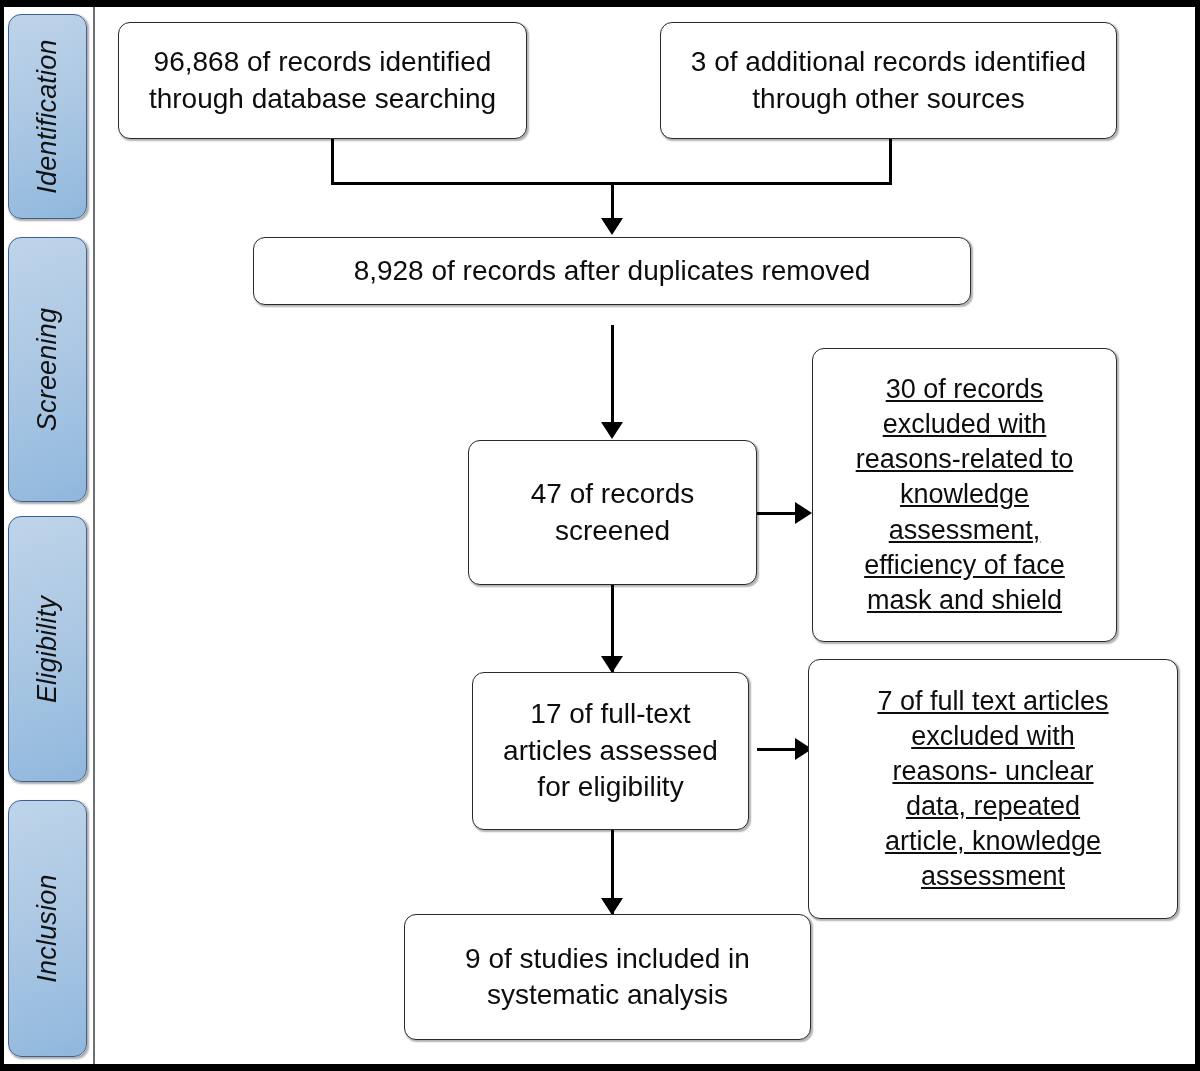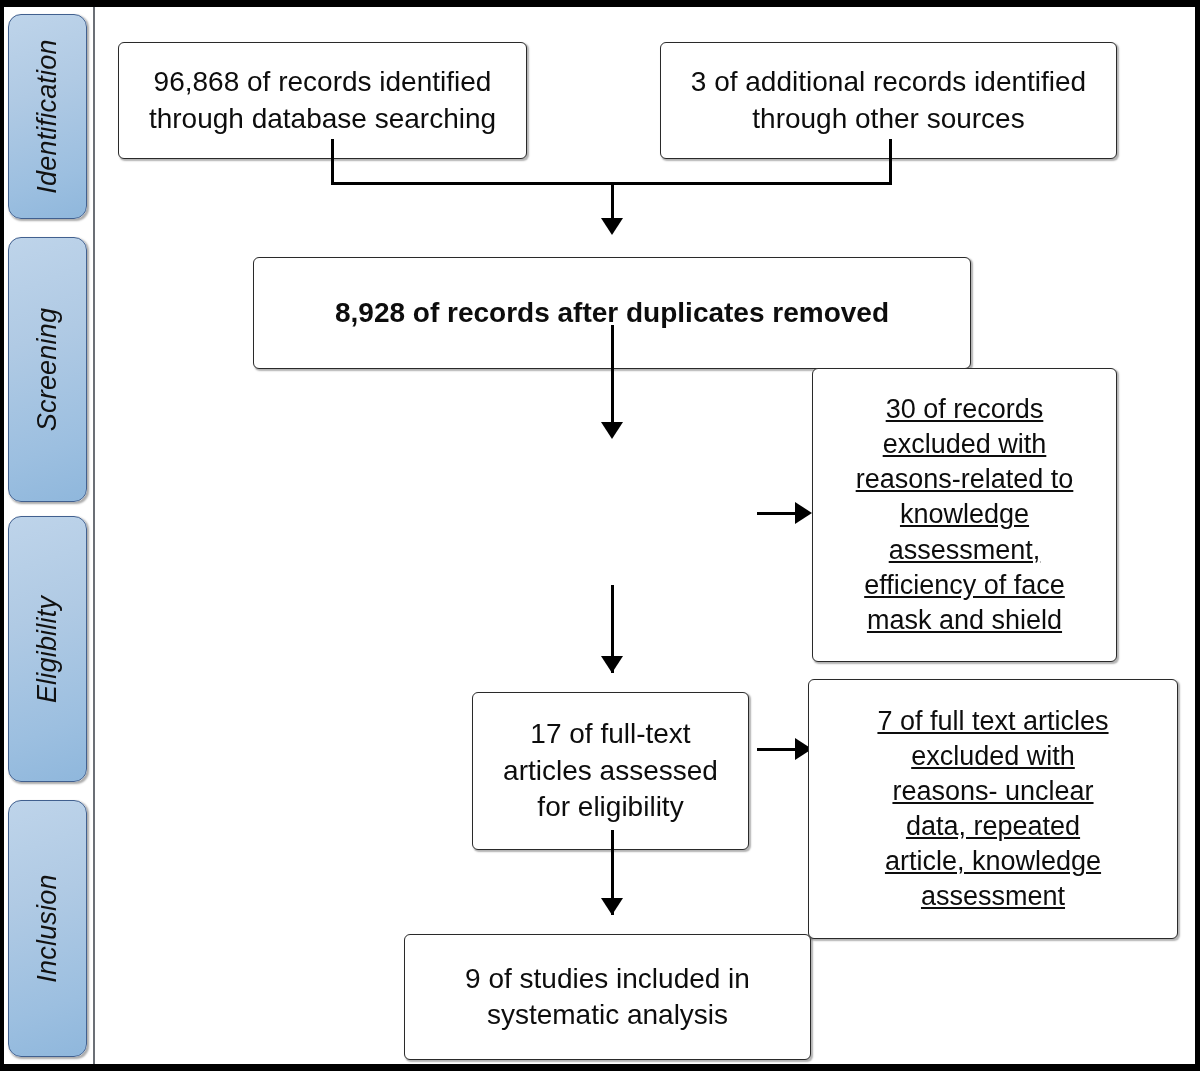--- a/index.html
+++ b/index.html
@@ -63,30 +63,29 @@
     font-size: 27px;
     color: #111111;
     letter-spacing: 0.2px;
   }
 
   
   .node {
     position: absolute;
     background: #ffffff;
     border: 1.7px solid #2a2a2a;
-    border-radius: 6px;
+    border-radius: 12px;
     box-shadow: 1.6px 1.6px 1.6px rgba(0,0,0,0.30);
     box-sizing: border-box;
     display: flex;
     align-items: center;
     justify-content: center;
     text-align: center;
     padding: 6px 12px;
     color: #0d0d0d;
-    margin-top: 20px;
   }
   .node .node-text {
     display: block;
     width: 100%;
     line-height: 1.30;
     white-space: pre-line;
   }
 
   .fs-28 { font-size: 28px; }
   .fs-27 { font-size: 27px; text-decoration: underline; }
@@ -152,27 +151,31 @@
     <span class="node-text">3 of additional records identified
 through other sources</span>
   </div>
 
   <div class="vline" style="left:331px; top:139px; height:45px;"></div>
   <div class="vline" style="left:889px; top:139px; height:45px;"></div>
   <div class="hline" style="left:331px; top:182px; width:561px;"></div>
   <div class="vline" style="left:611px; top:182px; height:39px;"></div>
   <div class="arrow-down" style="left:601px; top:218px;"></div>
 
-  <div class="node fs-28" style="left:253px; top:237px; width:718px; height:112px;font-weight:bold;">
+  <div class="node fs-28" style="left:253px; top:237px; width:718px; height:68px;">
     <span class="node-text">8,928 of records after duplicates removed</span>
   </div>
 
   <div class="vline" style="left:611px; top:325px; height:100px;"></div>
   <div class="arrow-down" style="left:601px; top:422px;"></div>
 
+  <div class="node fs-28" style="left:468px; top:440px; width:289px; height:145px;">
+    <span class="node-text">47 of records
+screened</span>
+  </div>
 
   <div class="hline" style="left:757px; top:512px; width:44px;"></div>
   <div class="arrow-right" style="left:795px; top:502px;"></div>
 
   <div class="node fs-27" style="left:812px; top:348px; width:305px; height:294px;">
     <span class="node-text">30 of records
 excluded with
 reasons-related to
 knowledge
 assessment,

